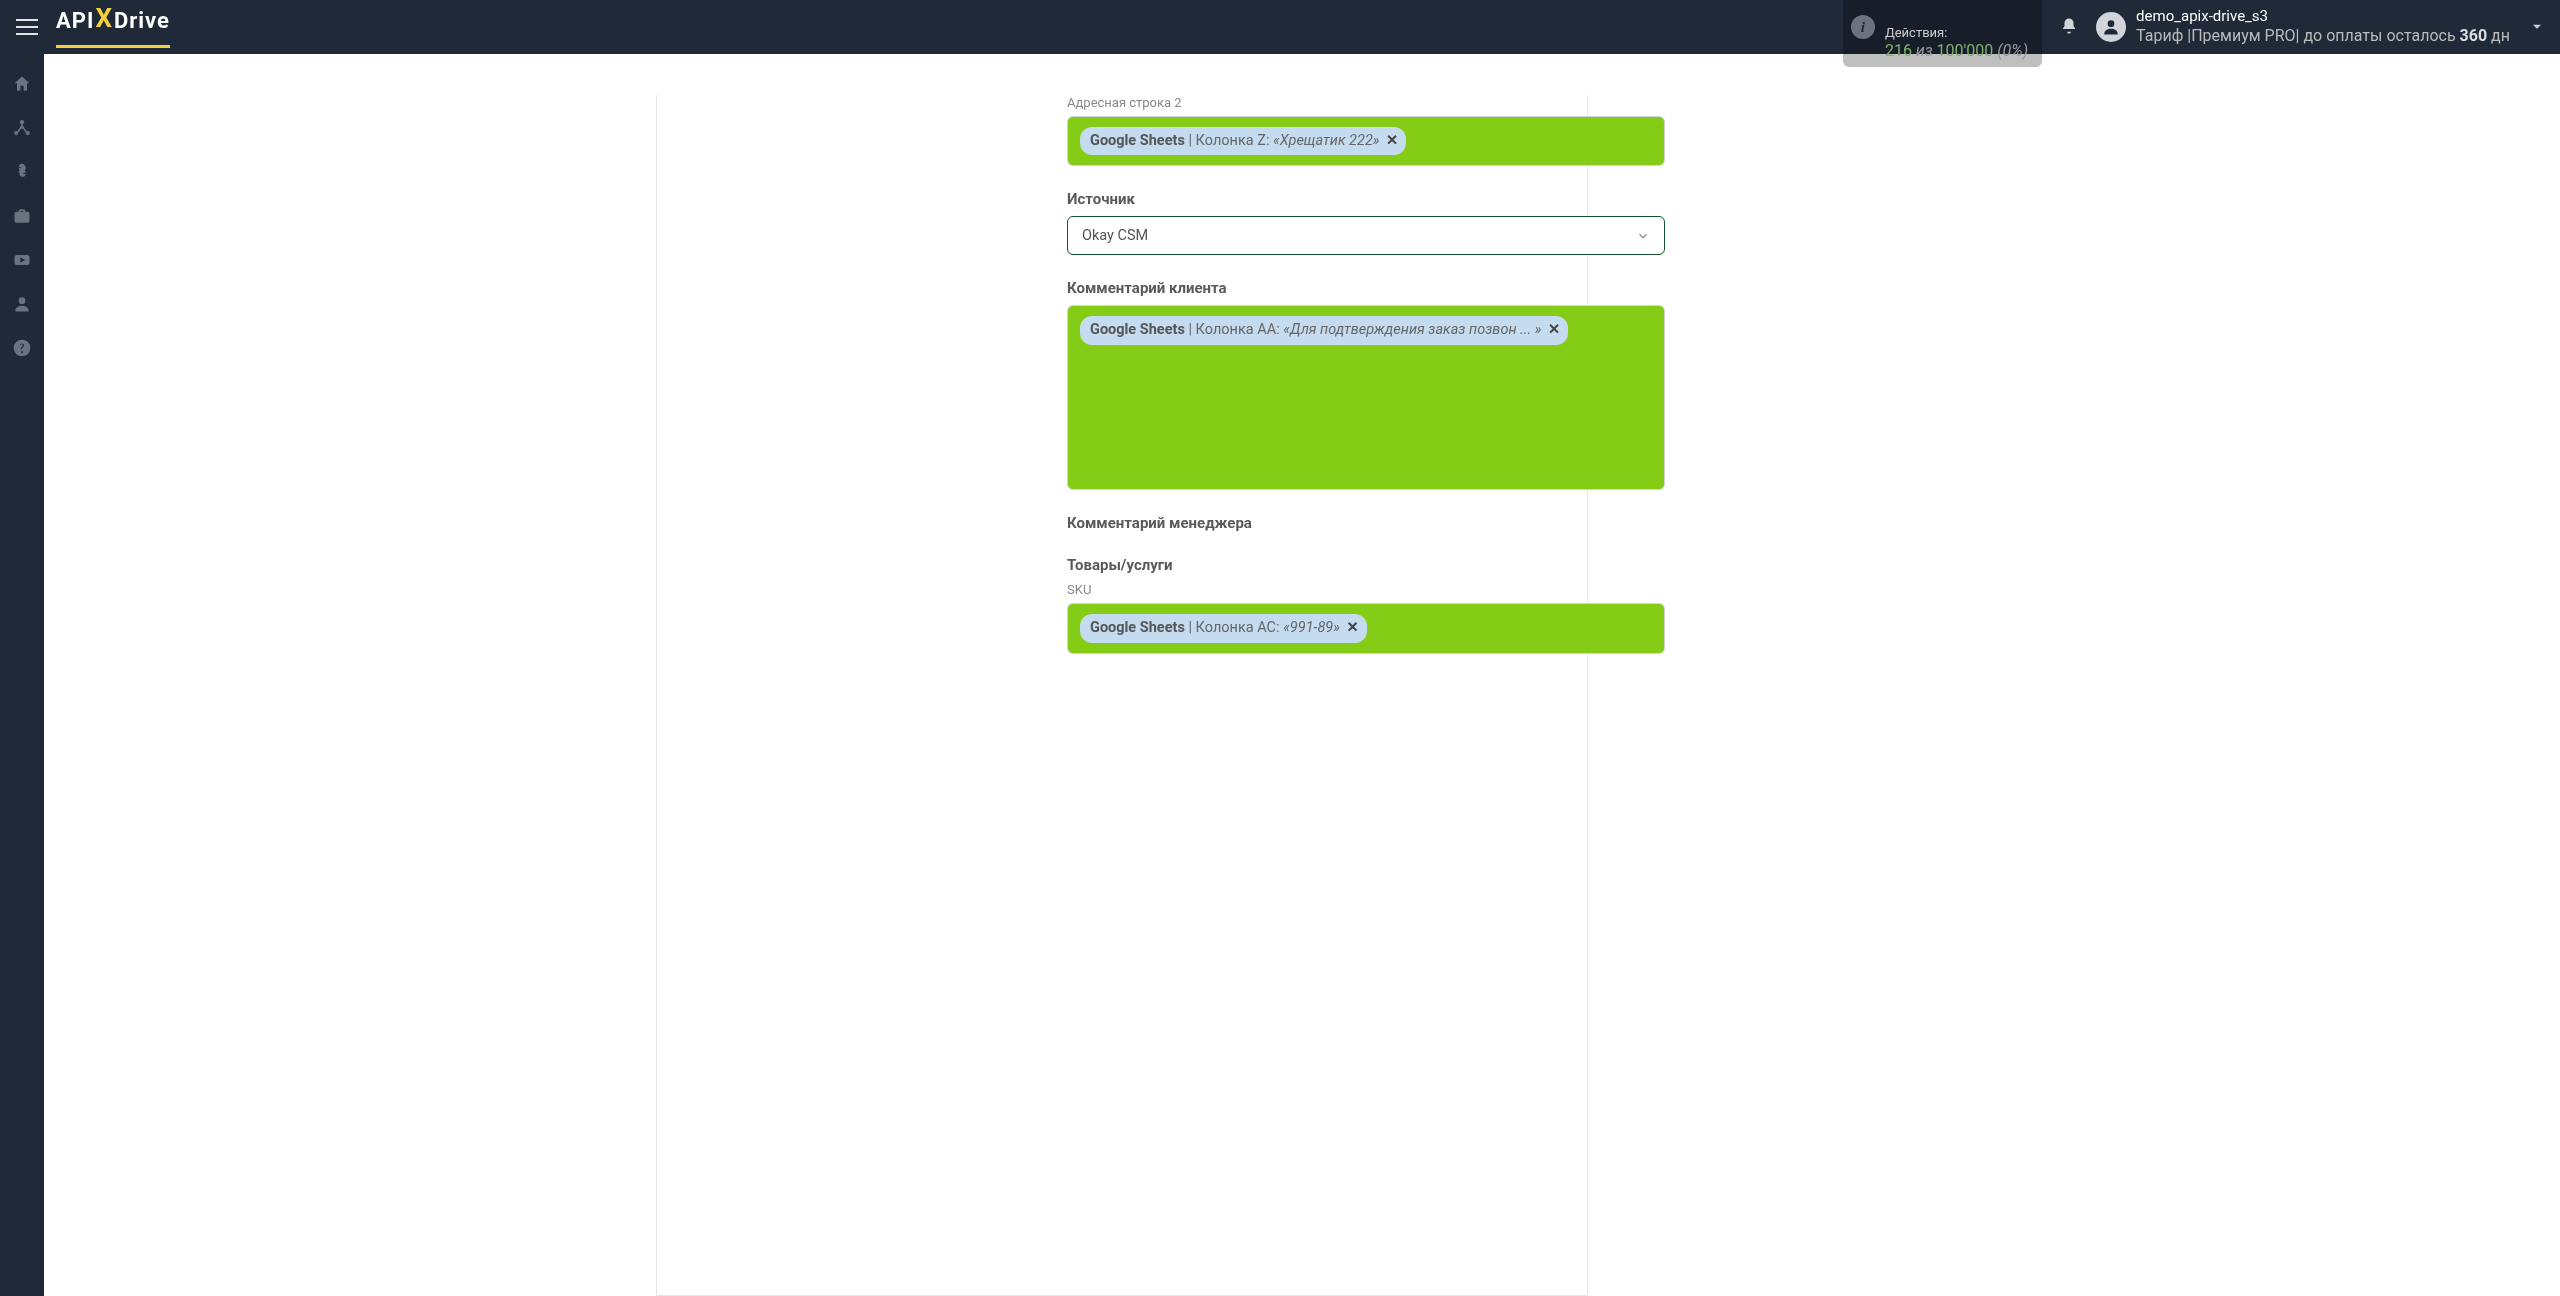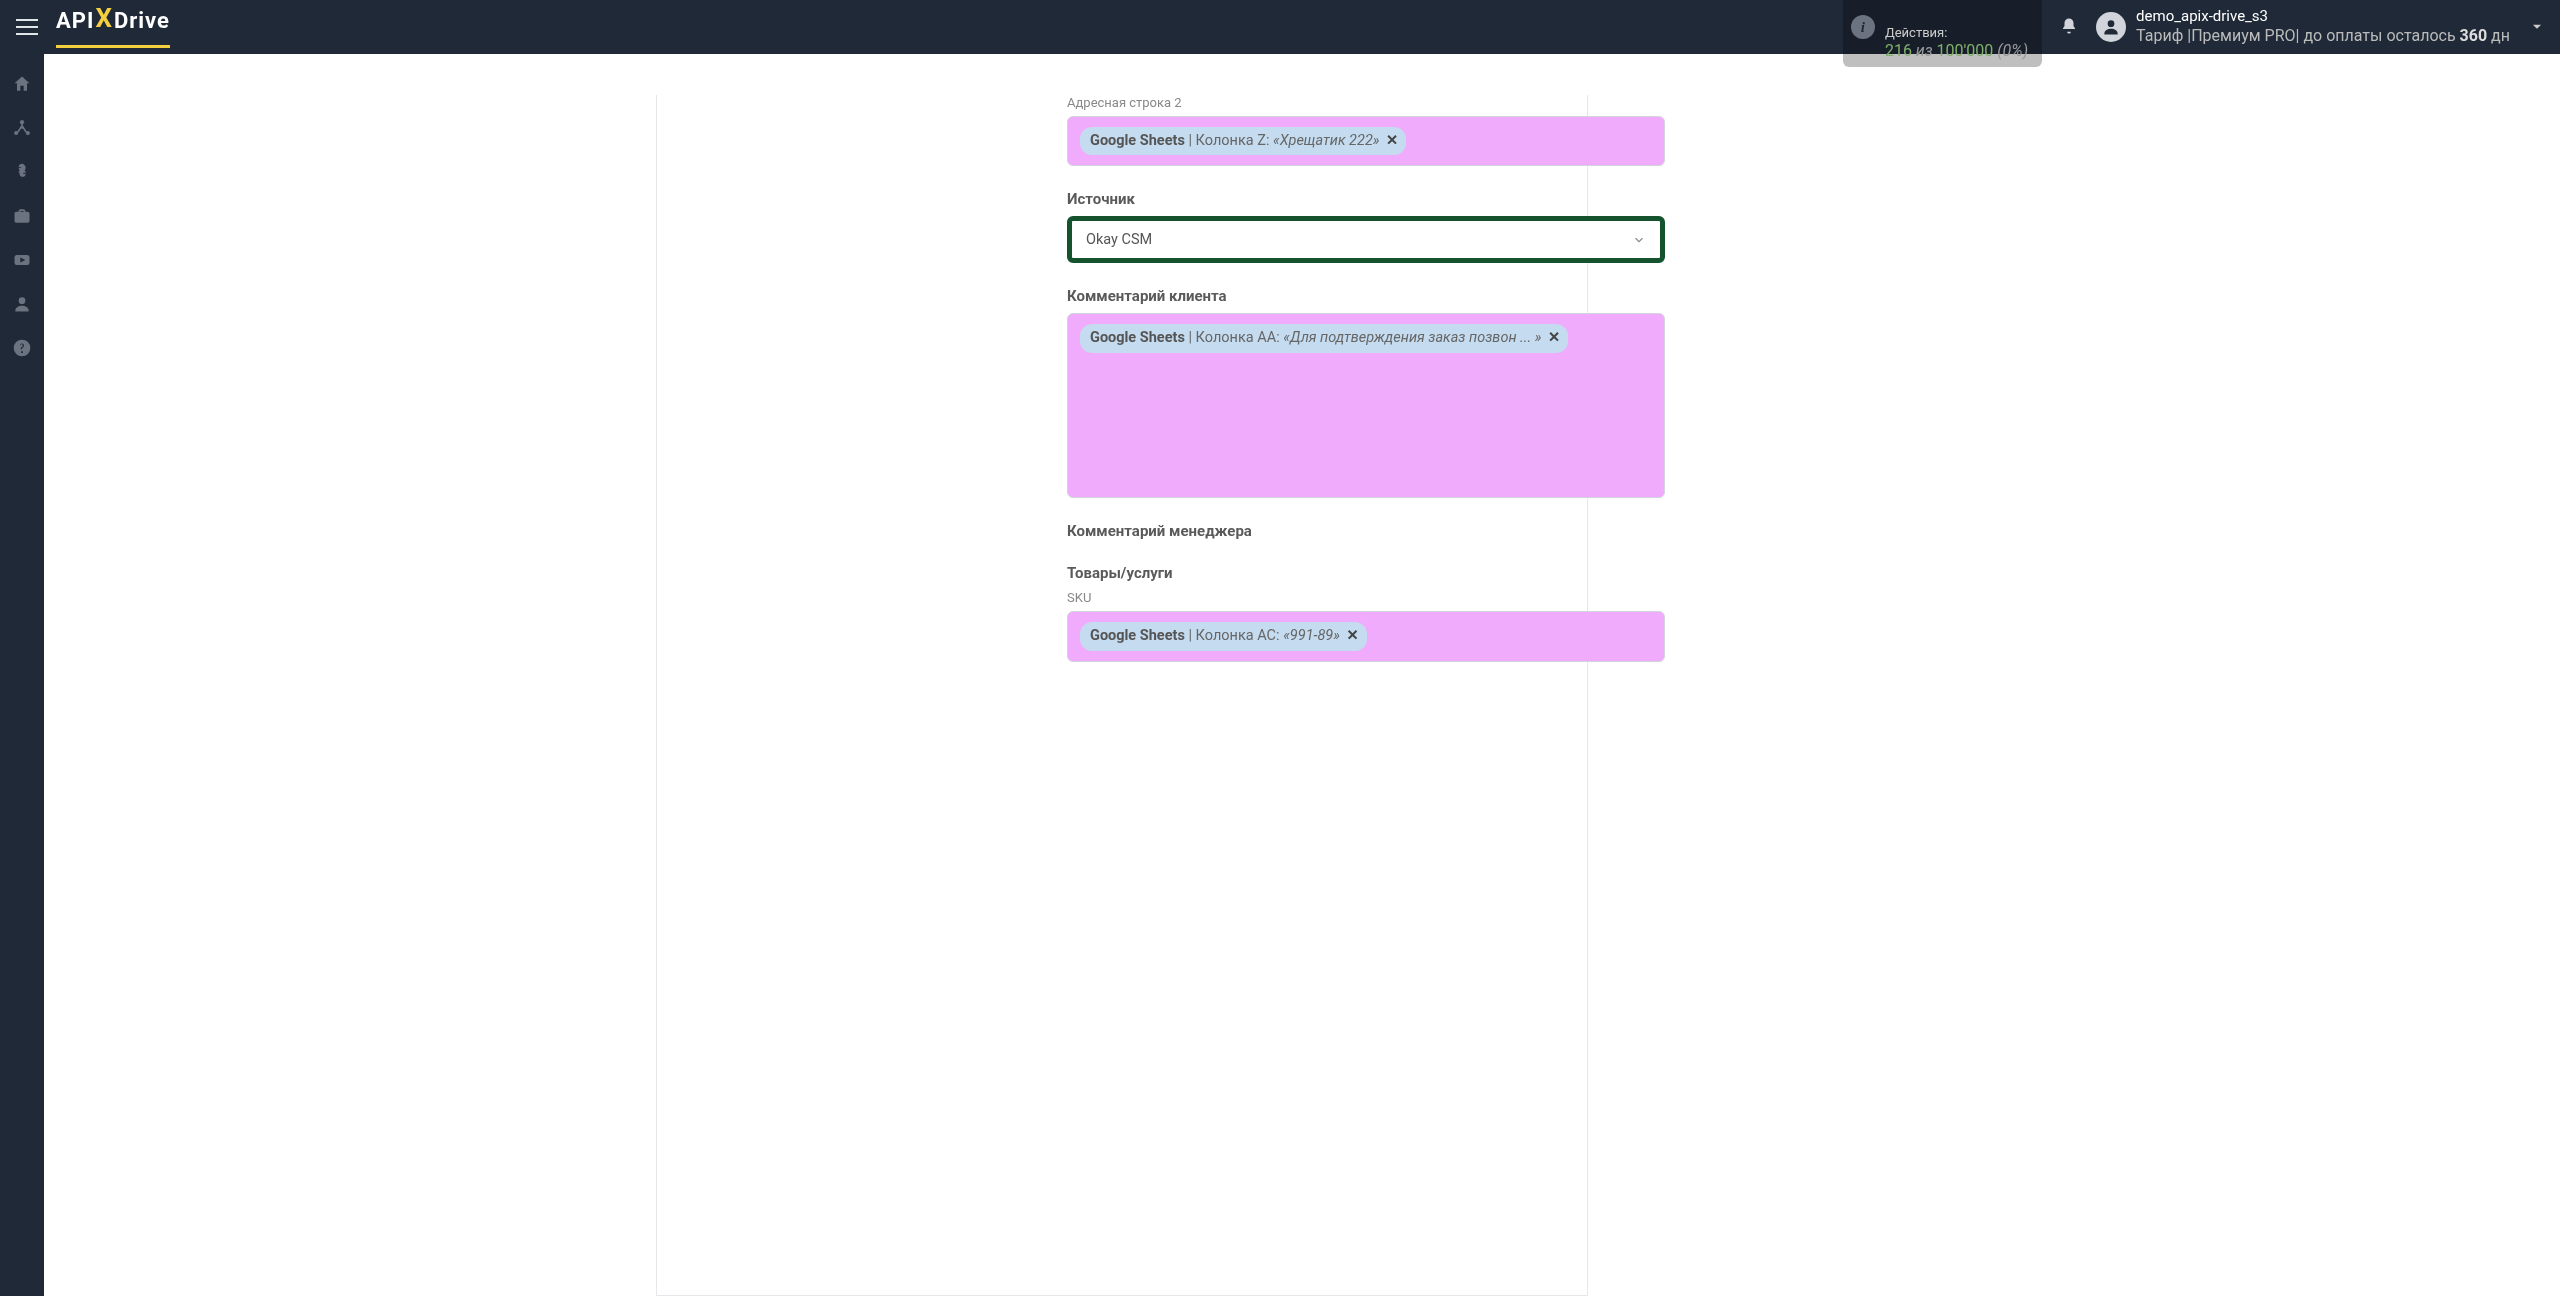--- a/index.html
+++ b/index.html
@@ -182,21 +182,21 @@
       color: #888;
       font-size: 13px;
       margin-bottom: 6px;
       display: block;
     }
     .tag-input {
       border: 1px solid #d1d5db;
       border-radius: 6px;
       padding: 10px 12px;
       min-height: 44px;
-      background: #f0abfc;
+      background: #84cc16;
       display: flex;
       flex-wrap: wrap;
       gap: 6px;
       align-items: flex-start;
       align-content: flex-start;
     }
     .tag-input.tall { min-height: 185px; }
     .tag-input .prefix-text {
       color: #555;
       font-size: 14.5px;
@@ -216,21 +216,21 @@
     .tag-pill .col-name { color: #666; }
     .tag-pill .sample { font-style: italic; color: #666; }
     .tag-pill .remove-x {
       font-weight: bold;
       color: #444;
       cursor: pointer;
       padding-left: 3px;
       font-style: normal;
     }
     .select-box {
-      border: 5px solid #14532d;
+      border: 1px solid #14532d;
       border-radius: 6px;
       padding: 10px 14px;
       display: flex;
       align-items: center;
       justify-content: space-between;
       cursor: pointer;
       color: #555;
       font-size: 14.5px;
       background: #fff;
     }

